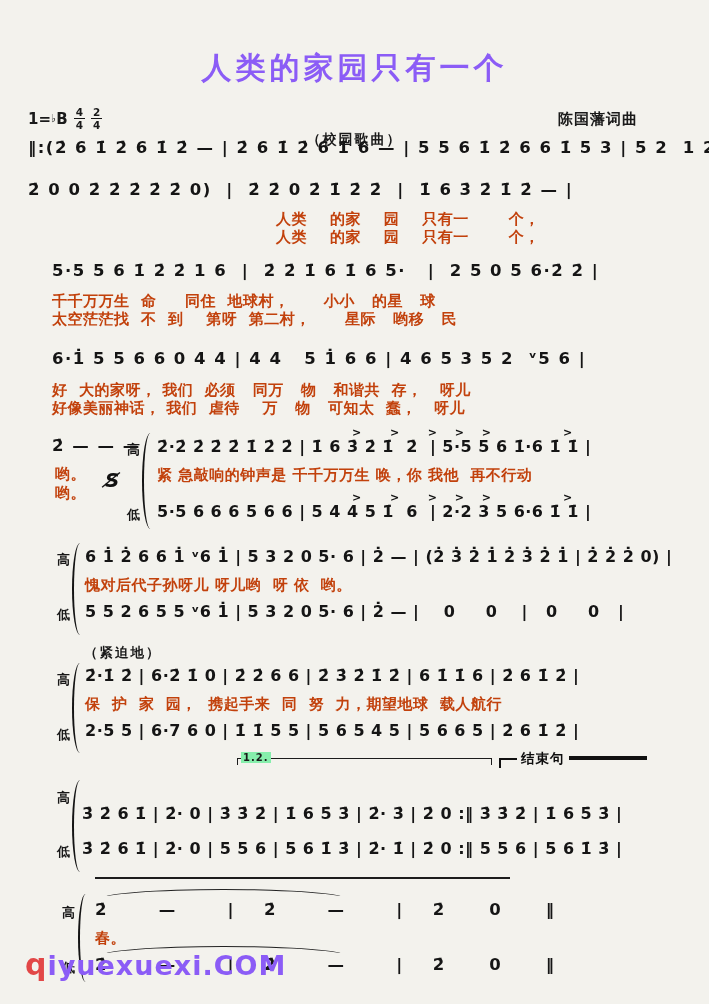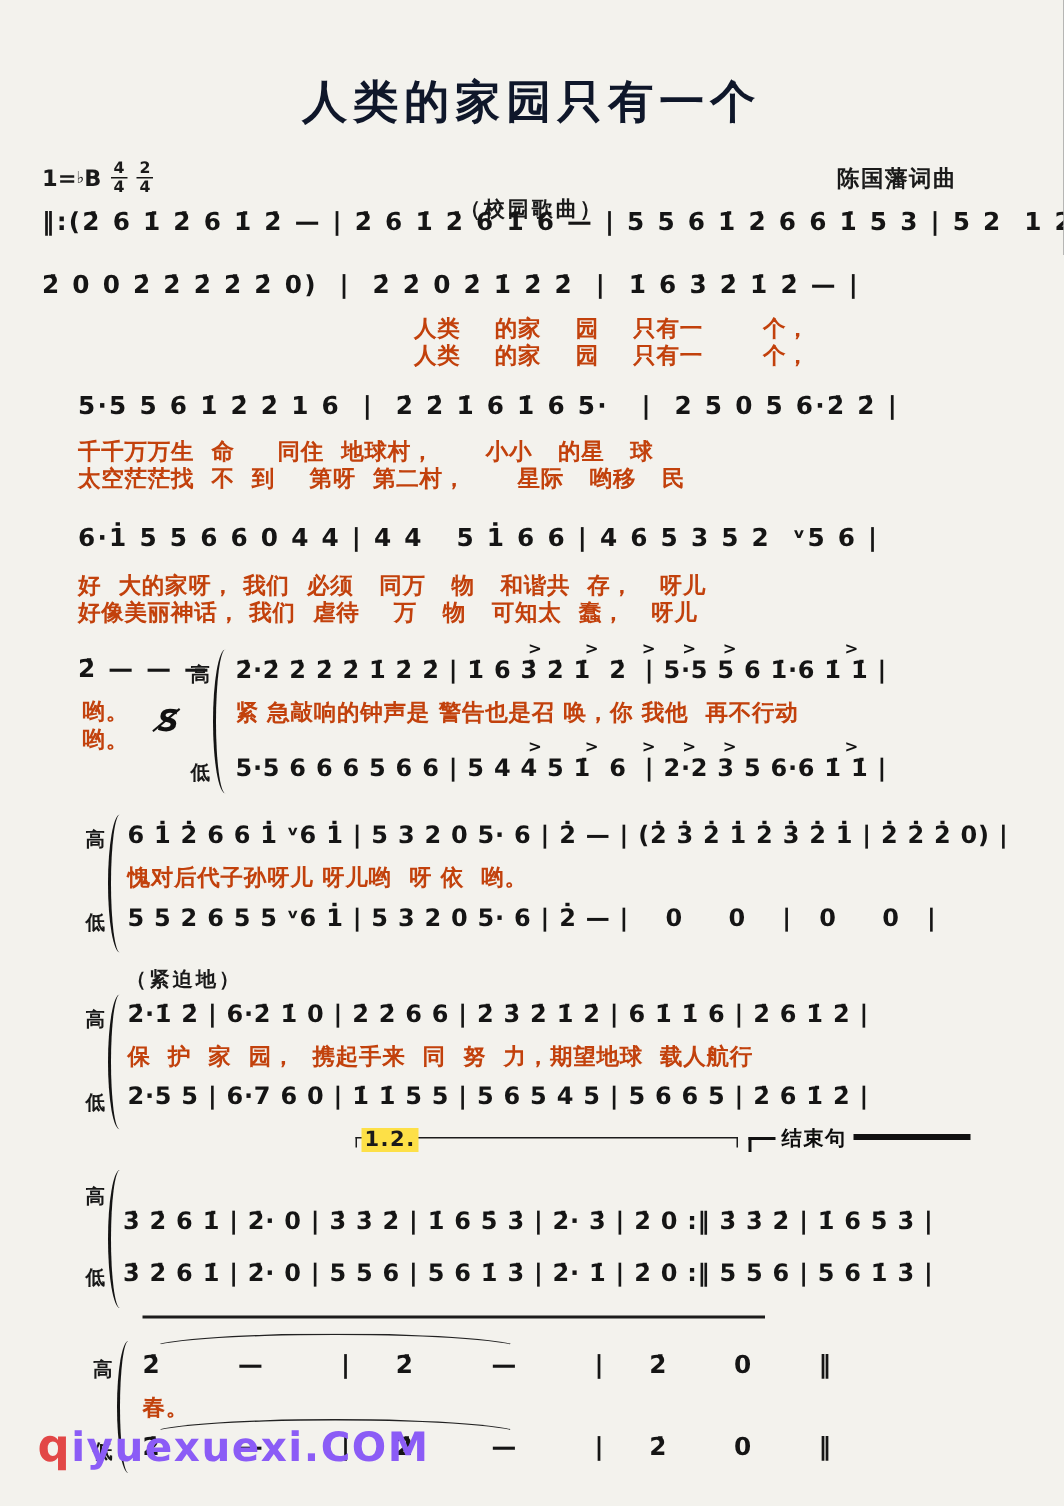--- a/index.html
+++ b/index.html
@@ -4,41 +4,41 @@
 <style>
   html,body{margin:0;padding:0;background:#888;}
   .page{
     position:relative;width:709px;height:1004px;margin:0 auto;
     background:#f3f2ed;overflow:hidden;color:#1a1a1a;
     font-family:"DejaVu Sans","Liberation Sans",sans-serif;
   }
   .abs{position:absolute;}
   .title{
     left:0;right:0;top:48px;text-align:center;
-    font-size:30px;font-weight:900;letter-spacing:4px;color:#0f172a;
+    font-size:30px;font-weight:900;letter-spacing:4px;color:#8b5cf6;
   }
   .subtitle{left:0;right:0;top:96px;text-align:center;font-size:14px;font-weight:700;letter-spacing:2px;margin-top:35px;}
   .keyrow{left:28px;top:106px;font-size:15px;font-weight:700;display:flex;align-items:center;}
   .keyrow sup{font-size:11px;vertical-align:super;}
   .frac{display:inline-flex;flex-direction:column;font-size:10.5px;font-weight:700;line-height:1.15;text-align:center;margin-left:6px;}
   .frac .num{border-bottom:1.4px solid #141414;padding:0 2px;}
   .composer{left:558px;top:110px;font-size:15px;font-weight:800;letter-spacing:1px;}
   .melody{
     font-size:16.5px;font-weight:700;letter-spacing:1.5px;white-space:pre;
     color:#151515;line-height:1.15;
   }
   .melody.tight{font-size:16px;letter-spacing:.5px;}
   .lyric{font-size:15px;font-weight:600;white-space:pre;letter-spacing:.5px;color:#c2410c;line-height:1.2;}
   .vlabel{font-size:13px;font-weight:700;color:#181818;}
   .brace{width:9px;border-left:2.6px solid #141414;border-radius:9px 0 0 9px / 52px 0 0 52px;}
   .accents{font-size:11px;font-weight:900;white-space:pre;letter-spacing:7px;color:#111;}
   .segno{font-size:20px;font-weight:700;font-style:italic;color:#111;}
   .rule{height:1.8px;background:#1c1c1c;}
   .volta{border-top:1.8px solid #1c1c1c;border-left:1.8px solid #1c1c1c;border-right:1.8px solid #1c1c1c;height:6px;}
-  .volta-label{font-size:14px;font-weight:700;letter-spacing:1px;background:#fde047;padding:0 2px;}
+  .volta-label{font-size:10px;font-weight:700;letter-spacing:1px;background:#86efac;padding:0 2px;}
   .ending-corner{border-top:2.4px solid #111;border-left:2.4px solid #111;width:16px;height:8px;}
   .ending-label{font-size:13.5px;font-weight:900;letter-spacing:1px;color:#0d0d0d;}
   .ending-line{height:3.6px;background:#111;}
   .arc{border:1.6px solid #222;border-color:#222 transparent transparent transparent;border-radius:50%;height:18px;}
   .tempo{font-size:13.5px;font-weight:700;letter-spacing:2px;}
   .wm{font-size:27px;font-weight:700;letter-spacing:1px;white-space:pre;}
   .wm .q{color:#e24747;font-size:30px;}
   .wm .rest{color:#8b5cf6;}
 </style>
 </head>
@@ -77,21 +77,21 @@
 
   <div class="abs melody" style="left:52px;top:437px;">2̇ — — —</div>
   <div class="abs lyric" style="left:55px;top:465px;">哟。</div>
   <div class="abs lyric" style="left:55px;top:484px;">哟。</div>
   <div class="abs segno" style="left:105px;top:468px;">S̸</div>
   <div class="abs vlabel" style="left:127px;top:441px;">高</div>
   <div class="abs vlabel" style="left:127px;top:506px;">低</div>
   <div class="abs brace" style="left:142px;top:433px;height:96px;"></div>
   <div class="abs accents" style="left:352px;top:426px;">&gt;  &gt;  &gt; &gt; &gt;      &gt;</div>
   <div class="abs melody tight" style="left:157px;top:438px;">2̇·2̇ 2̇ 2̇ 2̇ 1̇ 2̇ 2̇ | 1̇ 6 3̇ 2̇ 1̇  2̇  | 5·5 5 6 1̇·6 1̇ 1̇ |</div>
-  <div class="abs lyric" style="left:157px;top:466px;">紧 急敲响的钟声是 警告也是召 唤，你 我他  再不行动</div>
+  <div class="abs lyric" style="left:157px;top:466px;">紧 急敲响的钟声是 千千万万生 唤，你 我他  再不行动</div>
   <div class="abs accents" style="left:352px;top:491px;">&gt;  &gt;  &gt; &gt; &gt;      &gt;</div>
   <div class="abs melody tight" style="left:157px;top:503px;">5·5 6 6 6 5 6 6 | 5 4 4 5 1̇  6  | 2·2 3 5 6·6 1̇ 1̇ |</div>
 
   <div class="abs vlabel" style="left:57px;top:551px;">高</div>
   <div class="abs vlabel" style="left:57px;top:606px;">低</div>
   <div class="abs brace" style="left:72px;top:543px;height:92px;"></div>
   <div class="abs melody tight" style="left:85px;top:548px;">6 1̇ 2̇ 6 6 1̇ ᵛ6 1̇ | 5 3 2 0 5· 6 | 2̇ — | (2̇ 3̇ 2̇ 1̇ 2̇ 3̇ 2̇ 1̇ | 2̇ 2̇ 2̇ 0) |</div>
   <div class="abs lyric" style="left:85px;top:576px;">愧对后代子孙呀儿 呀儿哟  呀 依  哟。</div>
   <div class="abs melody tight" style="left:85px;top:603px;">5 5 2 6 5 5 ᵛ6 1̇ | 5 3 2 0 5· 6 | 2̇ — |    0     0    |   0     0   |</div>
   <div class="abs tempo" style="left:84px;top:644px;">（紧迫地）</div>

